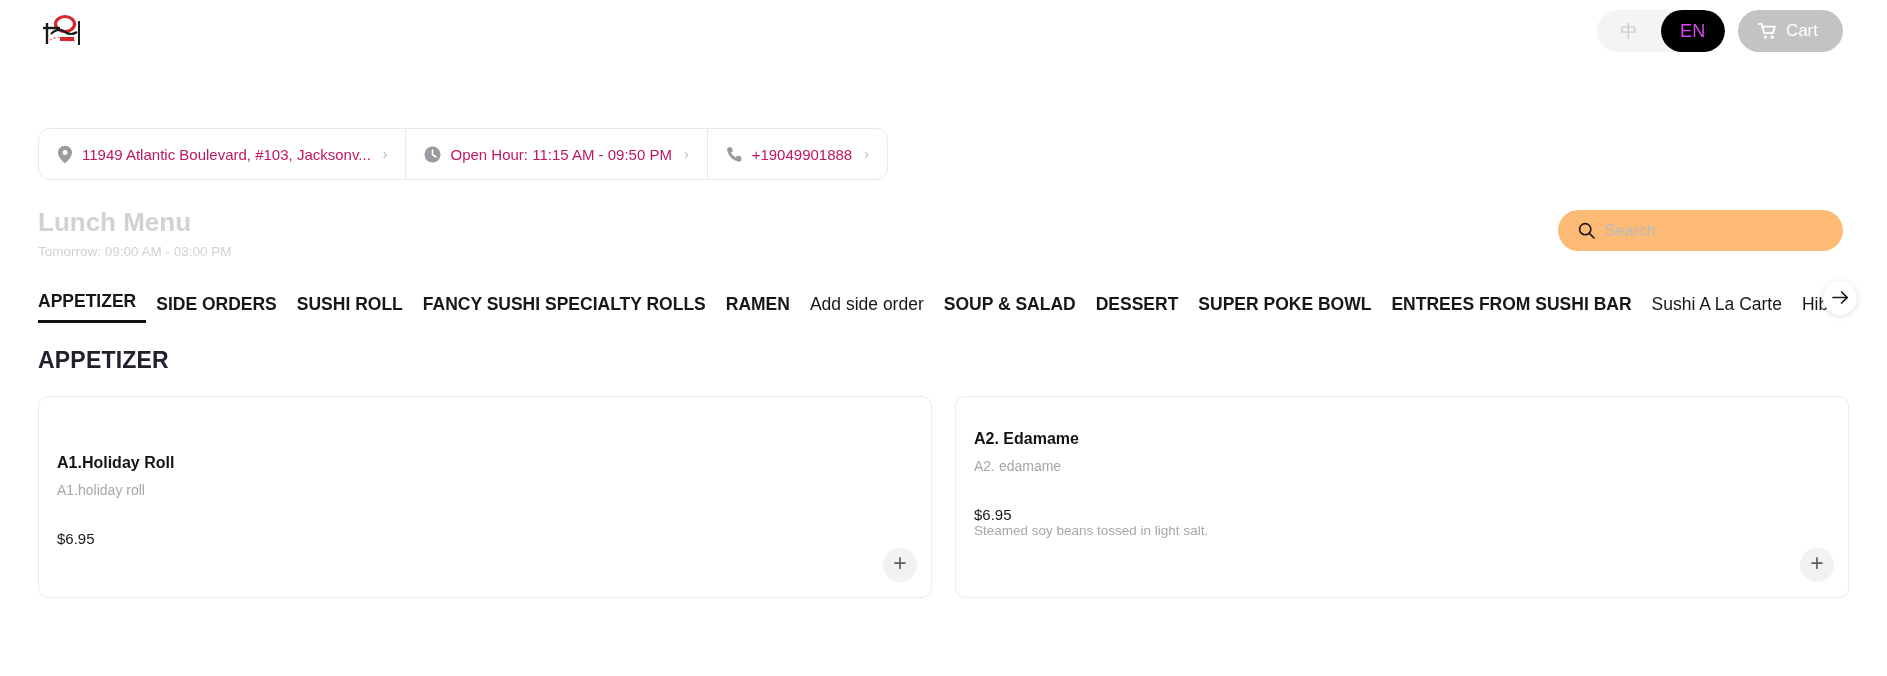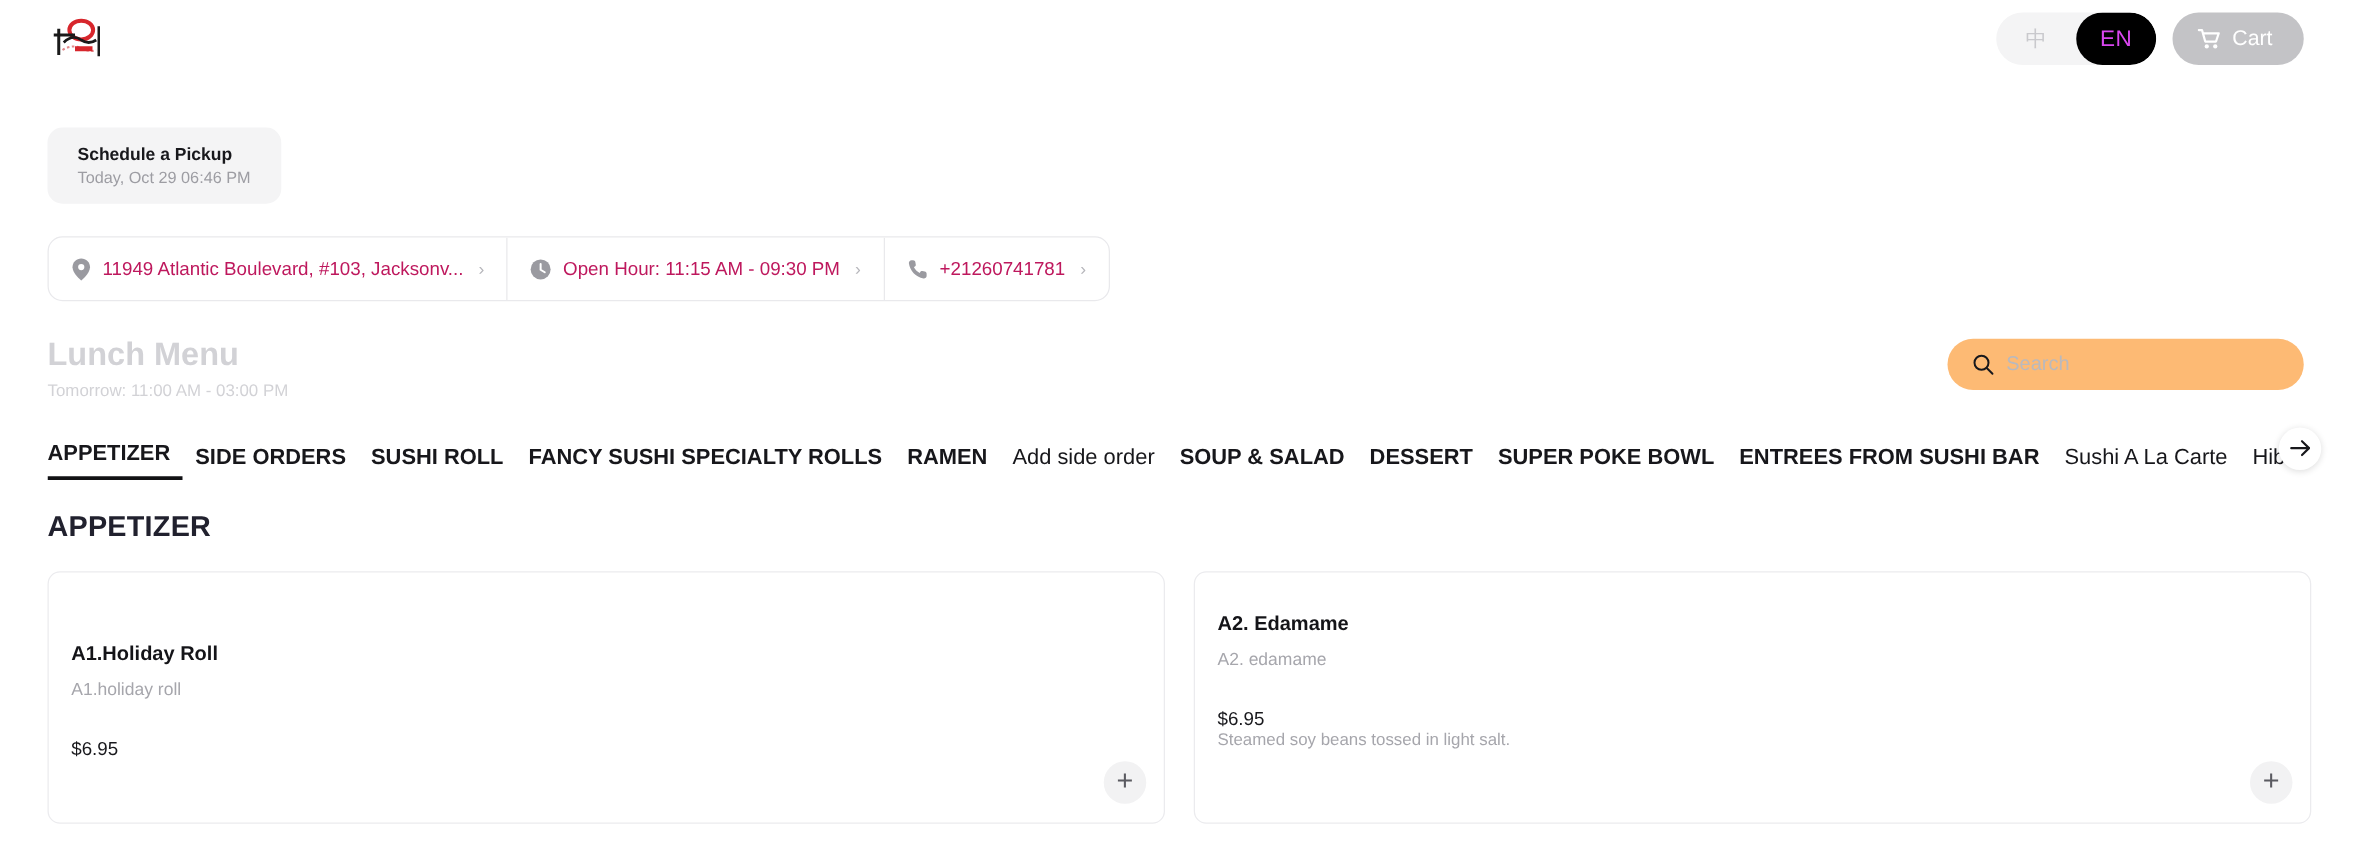--- a/index.html
+++ b/index.html
@@ -356,64 +356,60 @@
         <circle cx="14.2" cy="15.1" r="1.7" fill="#ffffff"></circle>
       </svg>
       <span>Cart</span>
     </button>
   </div>
 </div>
 
 
 <div class="title-row">
 
-  <button class="pickup-btn">
-    <span class="pickup-title">Schedule a Pickup</span>
-    <span class="pickup-sub">Today, Oct 29 06:46 PM</span>
-  </button>
 </div>
 
 
 <div class="infobar">
 
   <div class="info-cell">
     <svg class="ico" width="16" height="19" viewBox="0 0 16 19">
       <path d="M8 0.8 C4.1 0.8 1 3.9 1 7.8 C1 12.8 8 18.4 8 18.4 S15 12.8 15 7.8 C15 3.9 11.9 0.8 8 0.8 Z" fill="#9a9aa0"></path>
       <circle cx="8" cy="7.6" r="2.5" fill="#ffffff"></circle>
     </svg>
     <span class="info-text">11949 Atlantic Boulevard, #103, Jacksonv...</span>
     <span class="chev">›</span>
   </div>
 
   <div class="info-cell">
     <svg class="ico" width="17" height="17" viewBox="0 0 17 17">
       <circle cx="8.5" cy="8.5" r="8" fill="#9a9aa0"></circle>
       <path d="M8.5 4.1 V8.8 L11.8 10.8" fill="none" stroke="#ffffff" stroke-width="1.6" stroke-linecap="round"></path>
     </svg>
-    <span class="info-text">Open Hour: 11:15 AM - 09:30 PM</span>
+    <span class="info-text">Open Hour: 11:15 AM - 09:50 PM</span>
     <span class="chev">›</span>
   </div>
 
   <div class="info-cell">
     <svg class="ico" width="17" height="17" viewBox="0 0 17 17">
       <path d="M3.2 1.2 C2 1.2 0.9 2.4 1.1 3.6 C1.9 9.6 6.6 14.6 12.8 15.8 C14 16 15.3 15 15.3 13.8 L15.3 11.9 C15.3 11 14.7 10.3 13.8 10.1 L11.9 9.8 C11.1 9.7 10.4 10.1 10.1 10.8 L9.8 11.4 C7.7 10.3 6 8.6 5.1 6.6 L5.7 6.3 C6.4 6 6.8 5.2 6.6 4.5 L6.3 2.7 C6.1 1.8 5.4 1.2 4.5 1.2 Z" fill="#9a9aa0"></path>
     </svg>
-    <span class="info-text">+21260741781</span>
+    <span class="info-text">+19049901888</span>
     <span class="chev">›</span>
   </div>
 
 </div>
 
 
 <div class="menurow">
 
   <div class="menu-tabs">
     <div class="menu-tab inactive">
       <div class="menu-tab-name">Lunch Menu</div>
-      <div class="menu-tab-hours">Tomorrow: 11:00 AM - 03:00 PM</div>
+      <div class="menu-tab-hours">Tomorrow: 09:00 AM - 03:00 PM</div>
     </div>
   </div>
 
   <div class="search-wrap">
     <svg class="ico" width="17" height="17" viewBox="0 0 17 17">
       <circle cx="7.2" cy="7.2" r="5.6" fill="none" stroke="#18181c" stroke-width="1.6"></circle>
       <path d="M11.4 11.4 L16 16" stroke="#18181c" stroke-width="1.6" stroke-linecap="round"></path>
     </svg>
     <input class="search-input" type="text" placeholder="Search" style="">
   </div>

